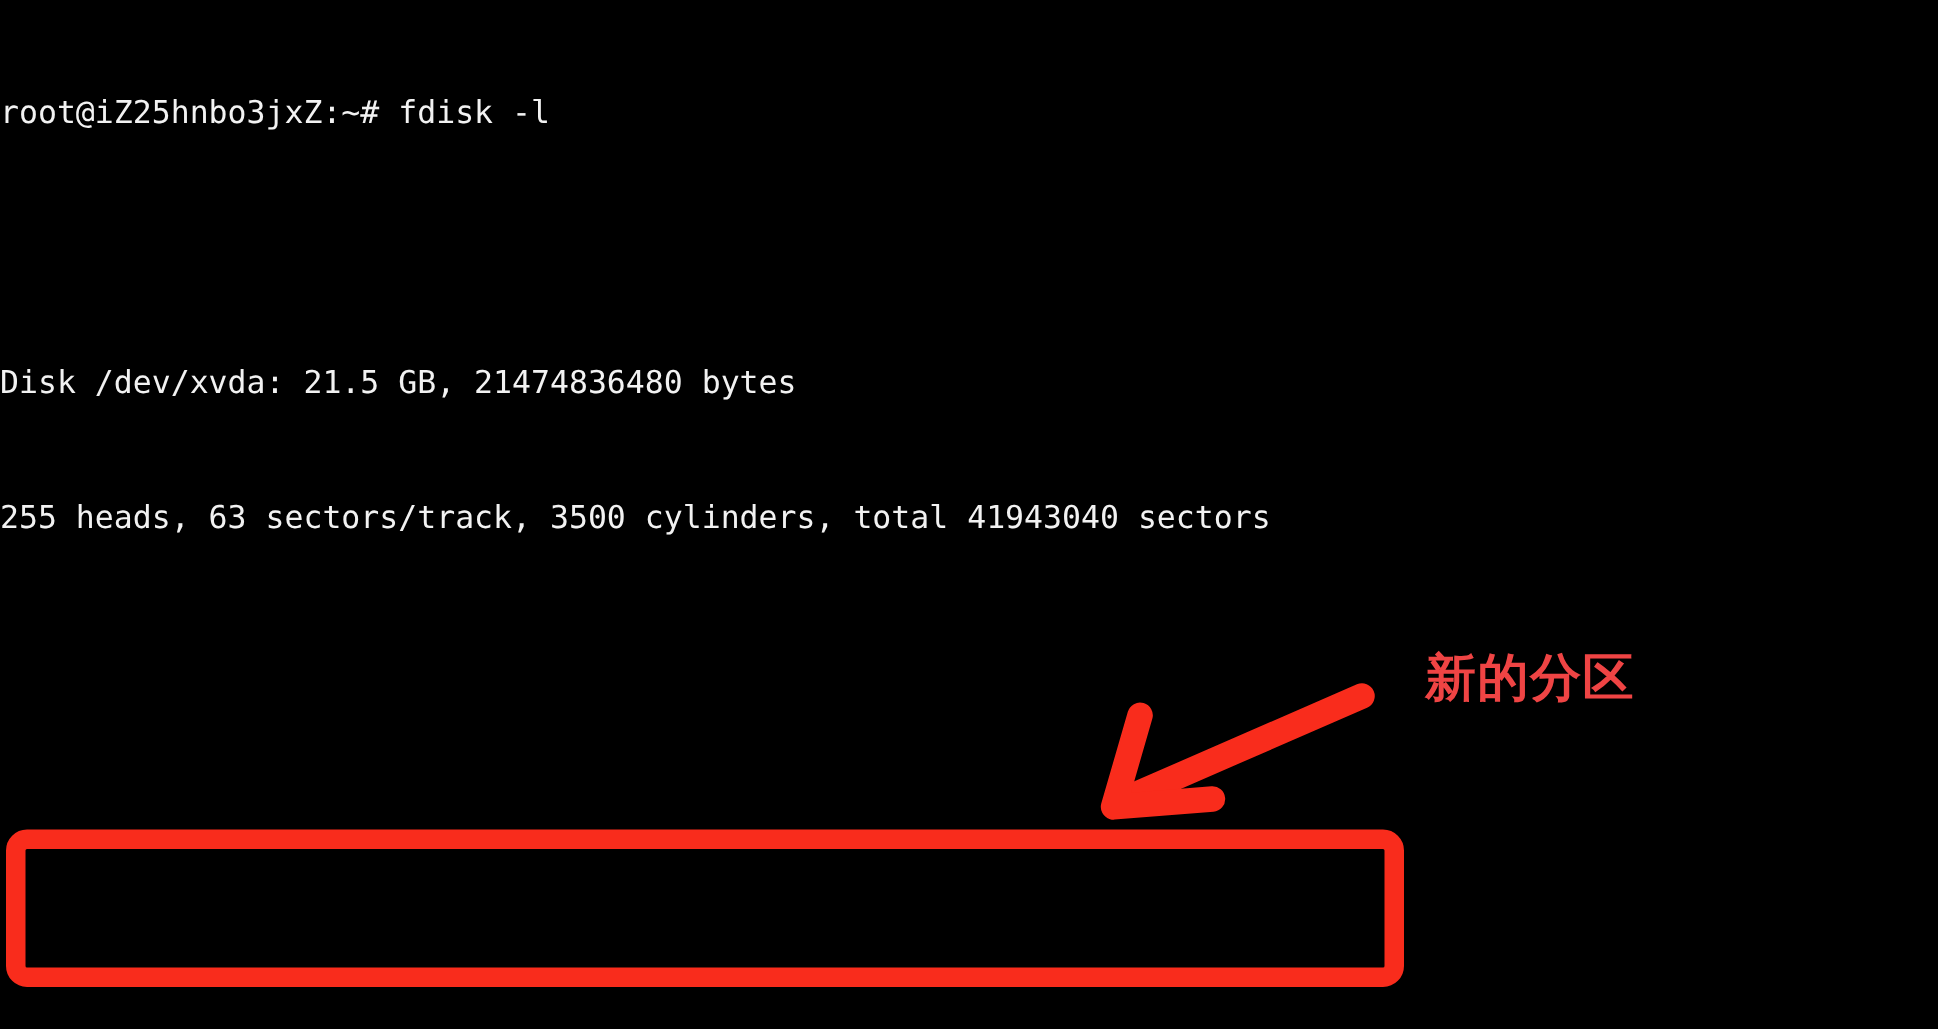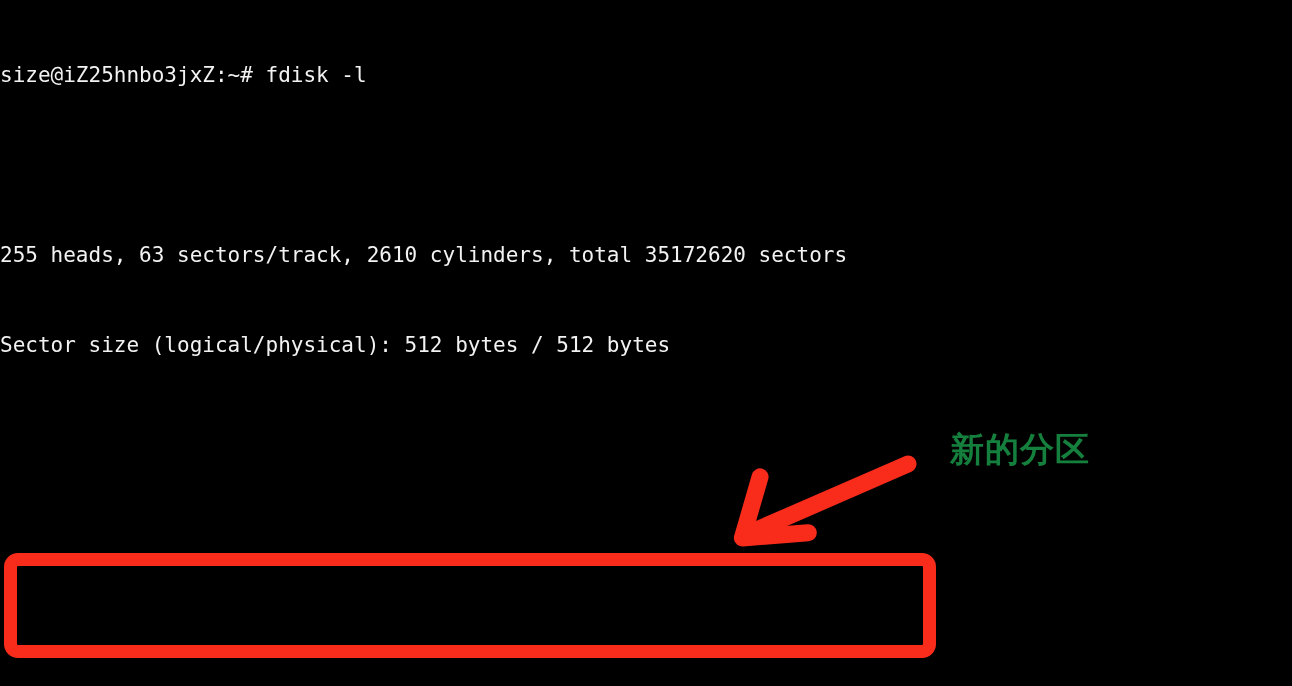--- a/index.html
+++ b/index.html
@@ -55,39 +55,39 @@
     top: 440px;
     width: 230px;
     height: 115px;
     pointer-events: none;
   }
   
   #callout-label {
     position: absolute;
     left: 950px;
     top: 432px;
-    color: #15803d;
-    font-family: Liberation Mono, monospace;
+    color: #ef4444;
+    font-family: Liberation Sans, sans-serif;
     font-size: 34px;
     font-weight: bold;
     line-height: 40px;
     white-space: nowrap;
     letter-spacing: 1px;
   }
 </style>
 </head>
 <body>
 
 <div id="screen">
 
   <div id="terminal">
-    <div class="line">size@iZ25hnbo3jxZ:~# fdisk -l</div>
+    <div class="line">root@iZ25hnbo3jxZ:~# fdisk -l</div>
     <div class="line blank"></div>
-    <div class="line">255 heads, 63 sectors/track, 2610 cylinders, total 35172620 sectors</div>
-    <div class="line">Sector size (logical/physical): 512 bytes / 512 bytes</div>
+    <div class="line">Disk /dev/xvda: 21.5 GB, 21474836480 bytes</div>
+    <div class="line">255 heads, 63 sectors/track, 3500 cylinders, total 41943040 sectors</div>
     
     
     
     
     
     
     
     
     
     

